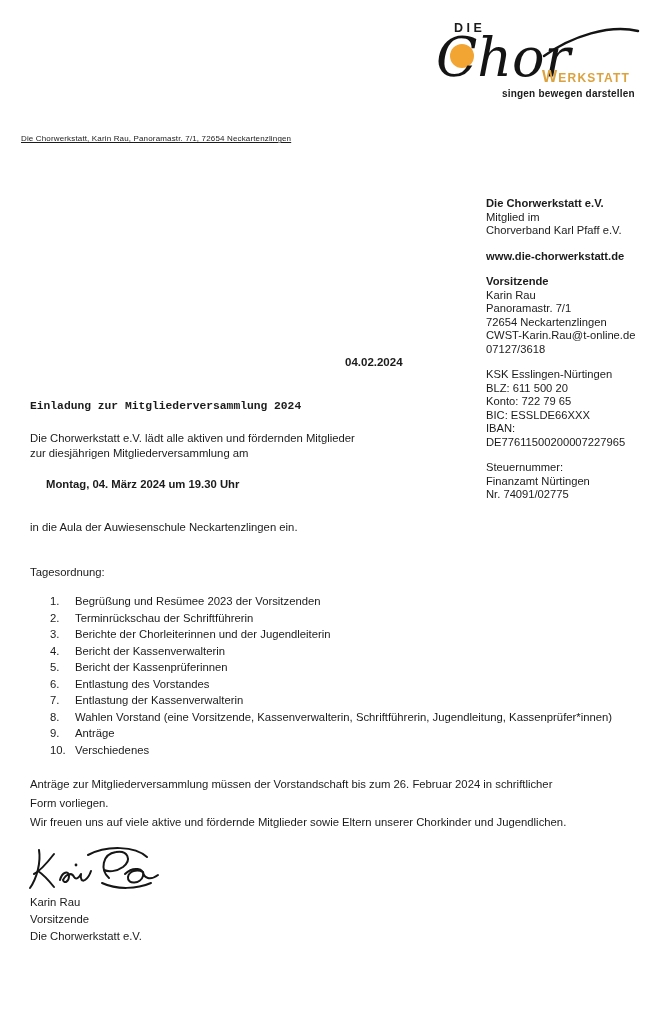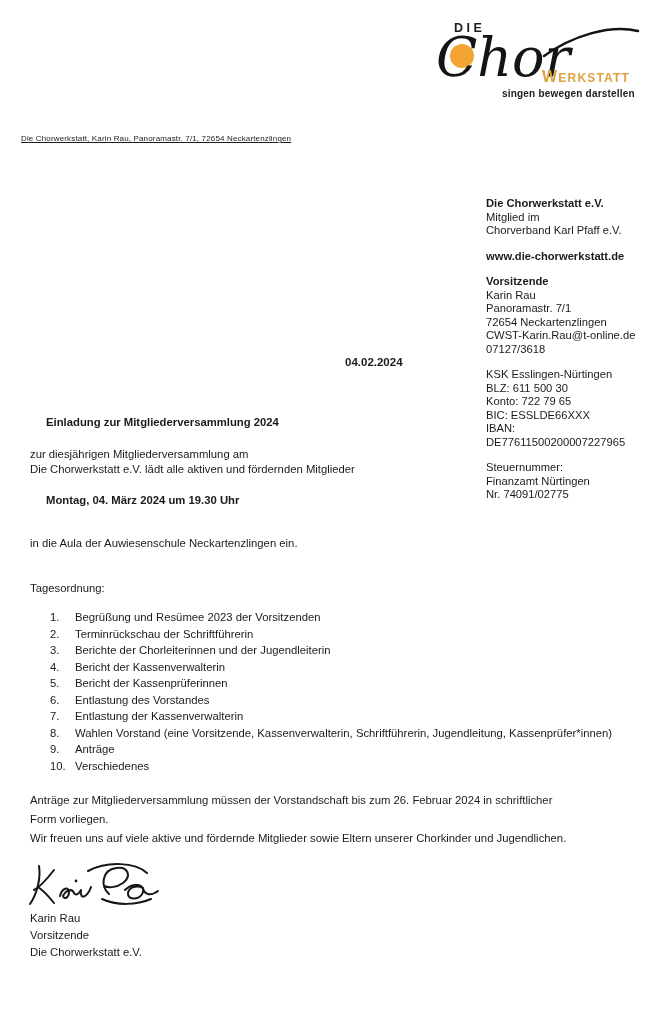--- a/index.html
+++ b/index.html
@@ -22,21 +22,21 @@
   .logo text.tagline { font-family:"Liberation Sans",sans-serif; font-weight:bold; font-size:10px; fill:#1b1b1b; letter-spacing:0.2px; }
   
   .info-col { position:absolute; left:486px; top:197px; width:178px; font-size:11.2px; line-height:13.5px; }
   .info-group { margin:0 0 12px 0; }
   .info-title { font-weight:bold; }
   .info-line { white-space:nowrap; }
   
   .date-line { position:absolute; left:345px; top:336px; font-size:11.5px; font-weight:bold;margin-top:20px; }
   
   .main { position:absolute; left:30px; top:399px; width:602px; font-size:11.3px; line-height:15px; }
-  .subject { font-weight:bold; margin:16px; }
+  .subject { font-weight:bold; margin:0;font-family:Liberation Mono, monospace; }
   .intro { margin:17px 0 0 0; }
   .event-line { font-weight:bold; margin:16px 0 0 0;padding-left:16px; }
   .location-line { margin:28px 0 0 0; }
   .agenda-title { font-weight:normal; margin:30px 0 0 0; }
   ol.agenda { margin:13px 0 0 0; padding:0 0 0 20px; list-style:none; counter-reset:n; line-height:16.5px; }
   ol.agenda li { counter-increment:n; position:relative; padding-left:25px; }
   ol.agenda li::before { content:counter(n) "."; position:absolute; left:0; }
   .closing { margin:17px 0 0 0; line-height:19px; width:545px; }
   .closing p { margin:0; }
   .signature-svg { display:block; margin:10px 0 0 -5px; }
@@ -78,43 +78,43 @@
           <div class="info-line">Karin Rau</div>
           <div class="info-line">Panoramastr. 7/1</div>
           <div class="info-line">72654 Neckartenzlingen</div>
           <div class="info-line">CWST-Karin.Rau@t-online.de</div>
           <div class="info-line">07127/3618</div>
         </div>
     </div>
     <div class="info-group">
       <div>
           <div class="info-line">KSK Esslingen-Nürtingen</div>
-          <div class="info-line">BLZ: 611 500 30</div>
+          <div class="info-line">BLZ: 611 500 20</div>
           <div class="info-line">Konto: 722 79 65</div>
           <div class="info-line">BIC: ESSLDE66XXX</div>
           <div class="info-line">IBAN:</div>
           <div class="info-line">DE77611500200007227965</div>
         </div>
     </div>
     <div class="info-group">
       <div>
           <div class="info-line">Steuernummer:</div>
           <div class="info-line">Finanzamt Nürtingen</div>
           <div class="info-line">Nr. 74091/02775</div>
         </div>
     </div>
   </div>
 
   <div class="date-line">04.02.2024</div>
 
   <div class="main">
     <p class="subject">Einladung zur Mitgliederversammlung 2024</p>
     <div class="intro">
+      <div>Die Chorwerkstatt e.V. lädt alle aktiven und fördernden Mitglieder</div>
       <div>zur diesjährigen Mitgliederversammlung am</div>
-      <div>Die Chorwerkstatt e.V. lädt alle aktiven und fördernden Mitglieder</div>
     </div>
     <p class="event-line">Montag, 04. März 2024 um 19.30 Uhr</p>
     <p class="location-line">in die Aula der Auwiesenschule Neckartenzlingen ein.</p>
     <p class="agenda-title">Tagesordnung:</p>
     <ol class="agenda">
         <li>Begrüßung und Resümee 2023 der Vorsitzenden</li>
         <li>Terminrückschau der Schriftführerin</li>
         <li>Berichte der Chorleiterinnen und der Jugendleiterin</li>
         <li>Bericht der Kassenverwalterin</li>
         <li>Bericht der Kassenprüferinnen</li>

